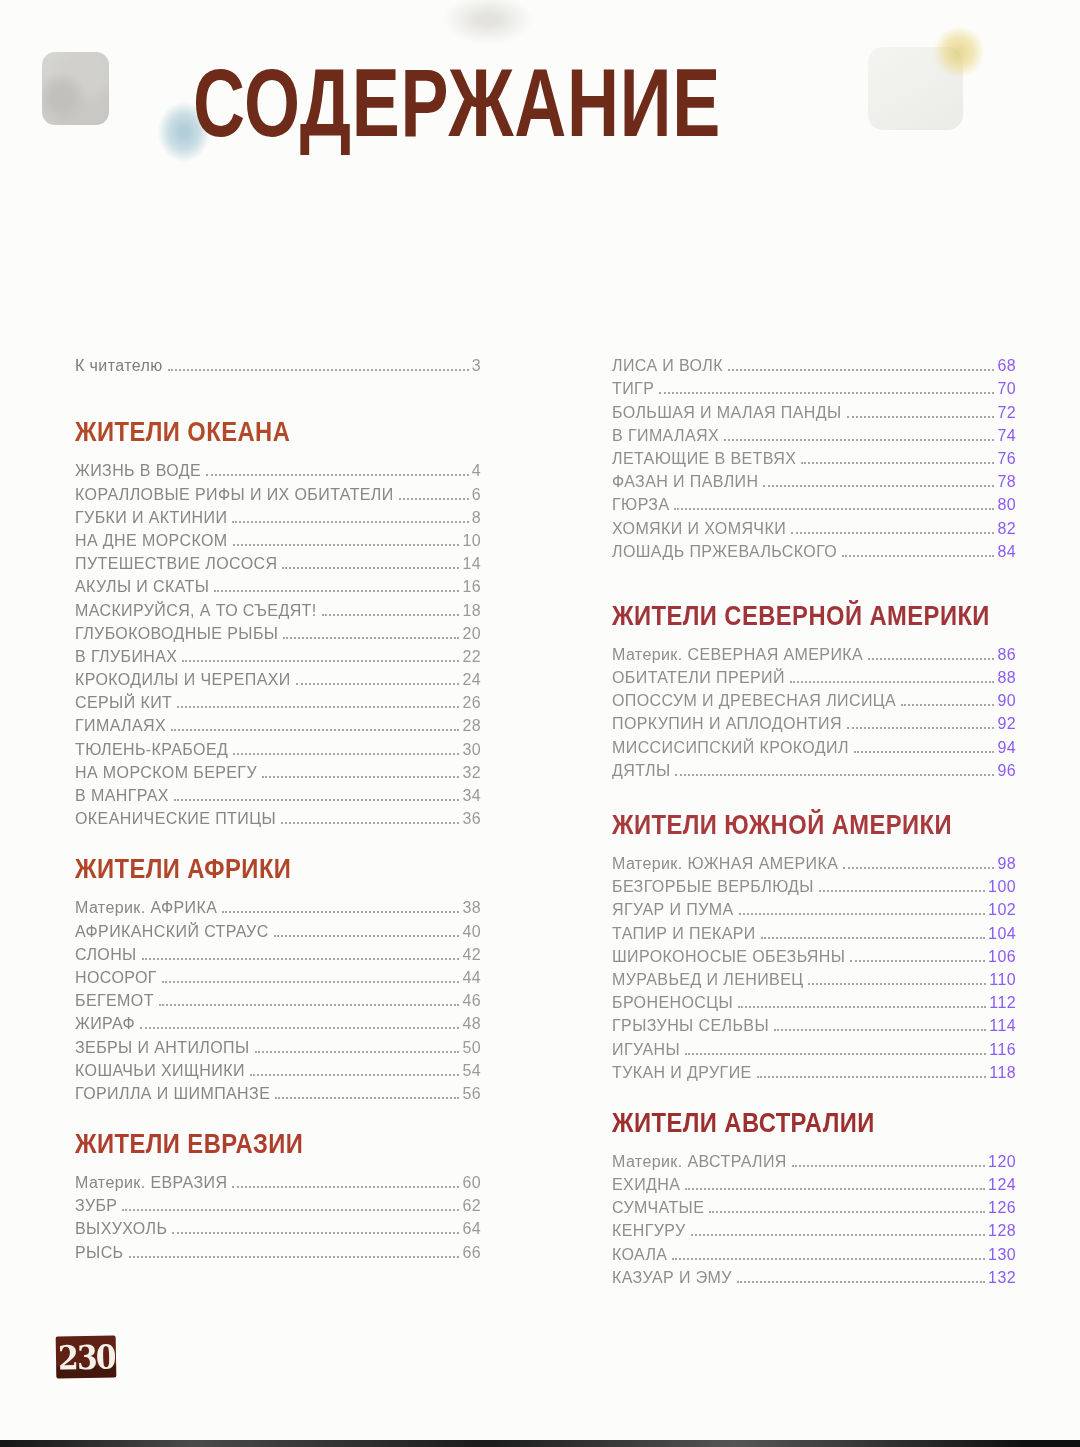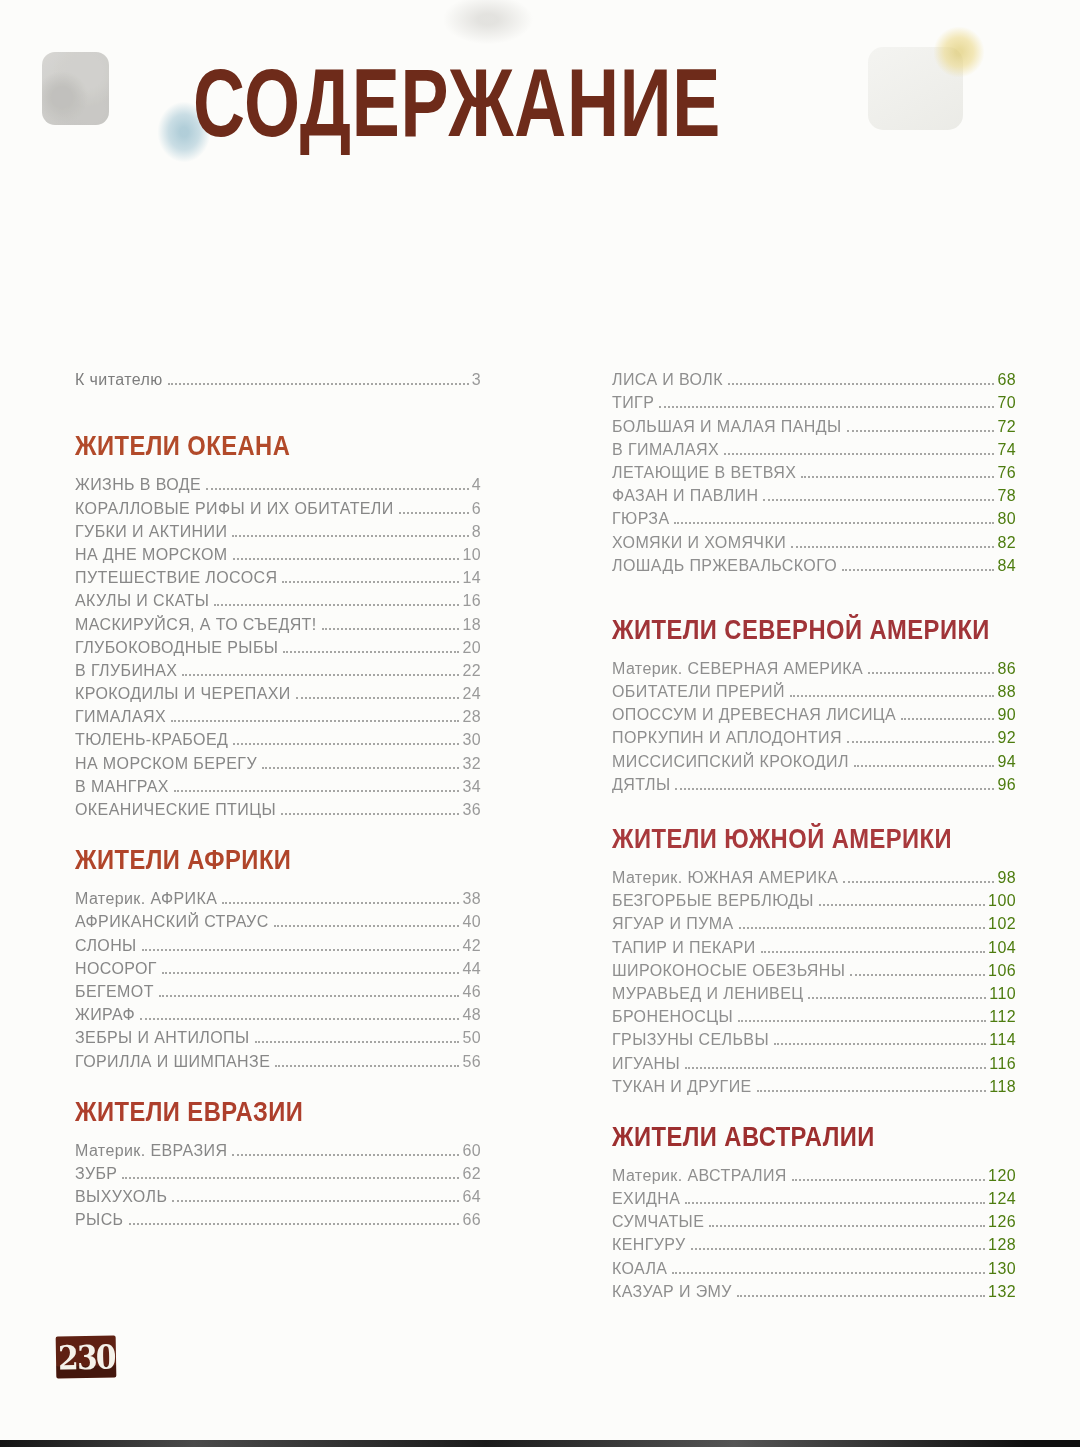--- a/index.html
+++ b/index.html
@@ -41,21 +41,21 @@
     left:868px; top:47px; width:95px; height:83px; border-radius:15px; opacity:.9;
     background:linear-gradient(150deg,#f3f3f0,#e9e9e4);
   }
   .smudge-yellow {
     left:927px; top:20px; width:64px; height:64px; opacity:.6;
     border-radius:45% 55% 60% 40% / 55% 45% 50% 60%;
     background:radial-gradient(closest-side, #dcc55e 10%, #ecd98a 45%, rgba(255,255,255,0) 80%);
   }
 
   
-  .col { position:absolute; top:366px; }
+  .col { position:absolute; top:352px; }
   #col-left  { left:75px;  width:406px; }
   #col-right { left:612px; width:404px; }
 
   .sh {
     margin:0 0 10px 0; font-size:27px; line-height:30px; font-weight:bold;
     letter-spacing:.5px; white-space:nowrap;
     transform:scaleX(0.88); transform-origin:left;
   }
   #sec-ocean  .sh { margin-top:42px; }
   #sec-africa .sh { margin-top:26px; }
@@ -65,21 +65,21 @@
   #sec-au .sh { margin-top:26px; }
 
   .row {
     display:flex; align-items:flex-end; height:23.2px;
     font-size:16px; letter-spacing:.4px; color:#878787;
   }
   .row .label { white-space:nowrap; }
   .row .dots  { flex:1 1 auto; margin:0 2px 0 5px; border-bottom:2px dotted #a6a6a4; transform:translateY(-4px); }
   .row .pnum  { color:#9a9a9a; margin-left:1px; white-space:nowrap; }
   #col-right .row { color:#8e8e8e; }
-  #col-right .pnum { color:#4d7c0f; }
+  #col-right .pnum { color:#8b5cf6; }
   .intro { color:#7d7d7d; }
 
   
   .page-stamp {
     position:absolute; left:56px; top:1336px; width:60px; height:42px;
     border-radius:2px; transform:rotate(-1deg);
     display:flex; align-items:center; justify-content:center;
     box-shadow:inset 0 -12px 0 rgba(0,0,0,.28);
   }
   .page-stamp span {
@@ -159,20 +159,25 @@
             <span class="label">В ГЛУБИНАХ</span>
             <span class="dots"></span>
             <span class="pnum">22</span>
           </div>
           <div class="row">
             <span class="label">КРОКОДИЛЫ И ЧЕРЕПАХИ</span>
             <span class="dots"></span>
             <span class="pnum">24</span>
           </div>
           <div class="row">
+            <span class="label">СЕРЫЙ КИТ</span>
+            <span class="dots"></span>
+            <span class="pnum">26</span>
+          </div>
+          <div class="row">
             <span class="label">ГИМАЛАЯХ</span>
             <span class="dots"></span>
             <span class="pnum">28</span>
           </div>
           <div class="row">
             <span class="label">ТЮЛЕНЬ-КРАБОЕД</span>
             <span class="dots"></span>
             <span class="pnum">30</span>
           </div>
           <div class="row">
@@ -223,20 +228,25 @@
           </div>
           <div class="row">
             <span class="label">ЖИРАФ</span>
             <span class="dots"></span>
             <span class="pnum">48</span>
           </div>
           <div class="row">
             <span class="label">ЗЕБРЫ И АНТИЛОПЫ</span>
             <span class="dots"></span>
             <span class="pnum">50</span>
+          </div>
+          <div class="row">
+            <span class="label">КОШАЧЬИ ХИЩНИКИ</span>
+            <span class="dots"></span>
+            <span class="pnum">54</span>
           </div>
           <div class="row">
             <span class="label">ГОРИЛЛА И ШИМПАНЗЕ</span>
             <span class="dots"></span>
             <span class="pnum">56</span>
           </div>
         </div>
     </section>
 
     <section class="sec" id="sec-eurasia">

